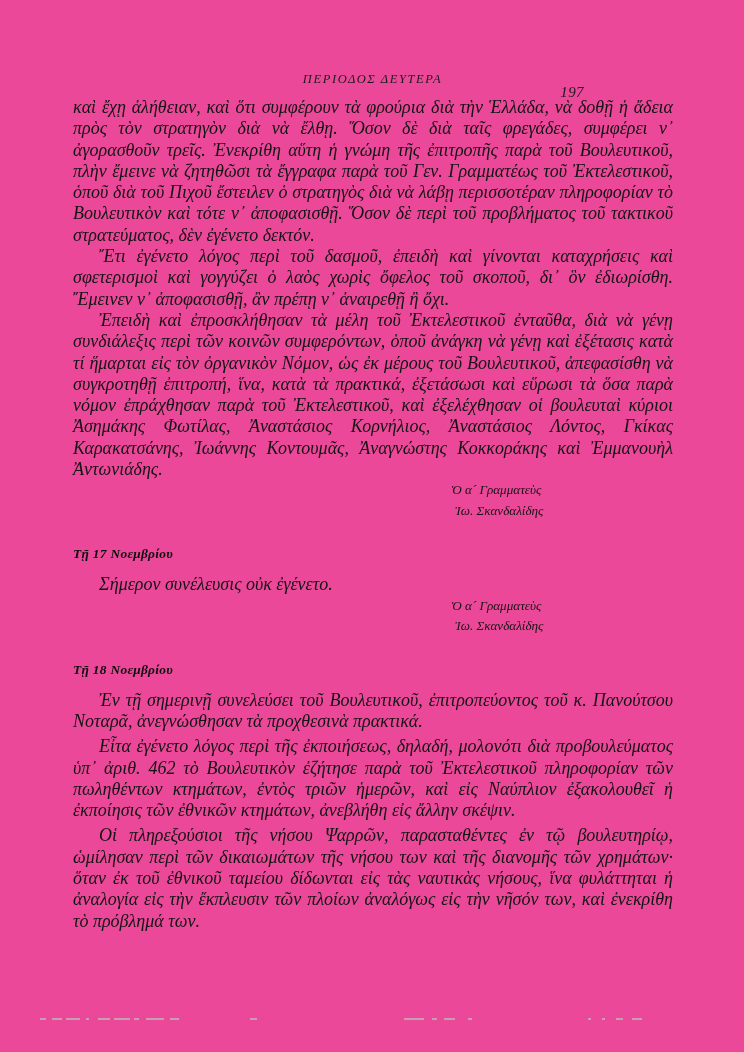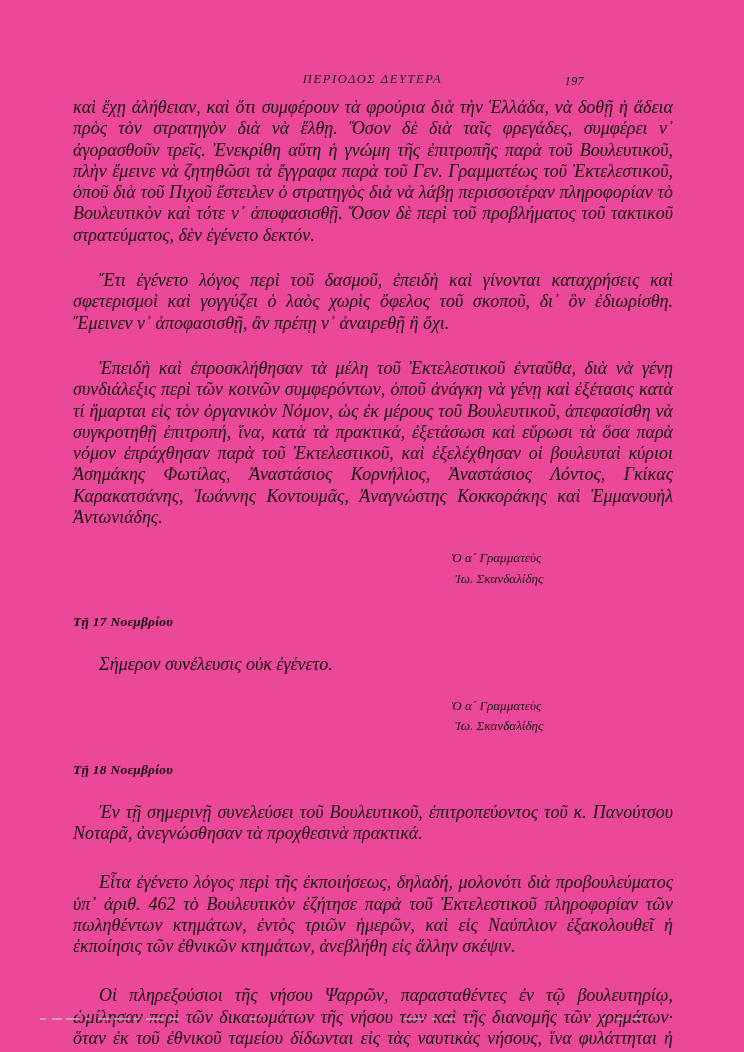--- a/index.html
+++ b/index.html
@@ -41,22 +41,22 @@
     text-align: center;
     font-size: 12.5px;
     letter-spacing: 1.6px;
     color: #1a1a1a;
     font-family: "Liberation Serif", "DejaVu Serif", serif;
   }
 
   .head-folio {
     position: absolute;
     right: 88px;
-    top: 2px;
-    font-size: 12px;
+    top: 12px;
+    font-size: 15px;
     letter-spacing: 0.4px;
     color: #1a1a1a;
   }
 
   
   .body-col {
     position: absolute;
     top: 97px;
     left: 73px;
     width: 600px;
@@ -68,26 +68,24 @@
     line-height: 21.3px;
     text-align: justify;
     text-justify: inter-word;
     color: #141414;
     hyphens: manual;
     -webkit-hyphens: manual;
   }
 
   p.para.indent {
     text-indent: 26px;
-    margin-top: 24px;
   }
 
   
   .signature {
-    margin-top: 20px;
     margin-bottom: 2px;
     font-size: 13.1px;
     line-height: 20.5px;
     color: #141414;
     text-align: left;
     padding-left: 378px;
   }
 
   .signature .sig-line {
     display: block;

